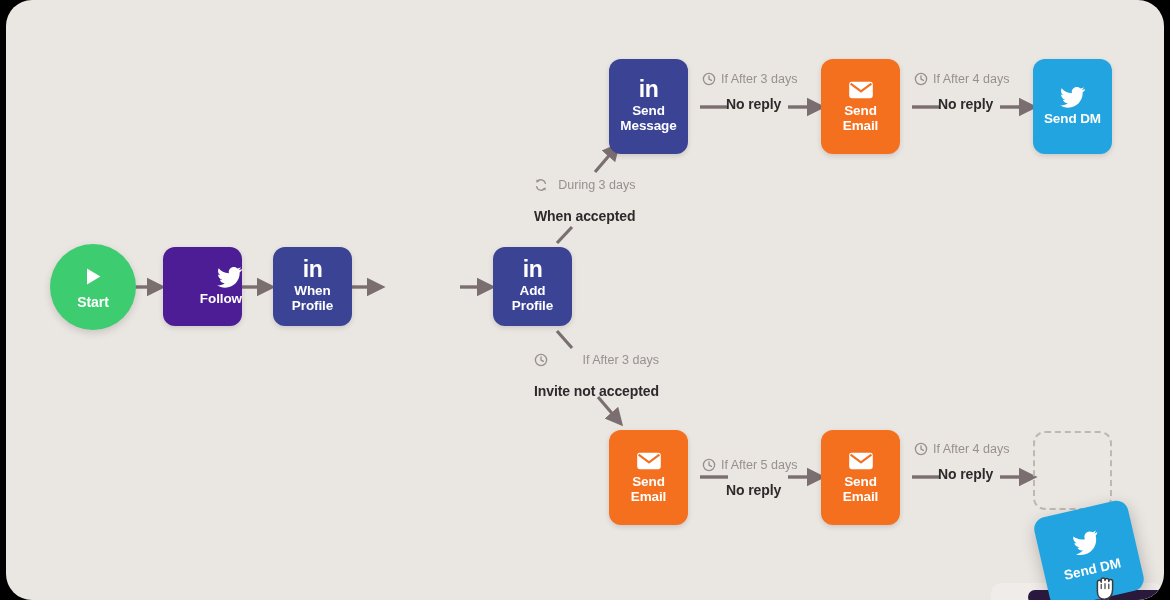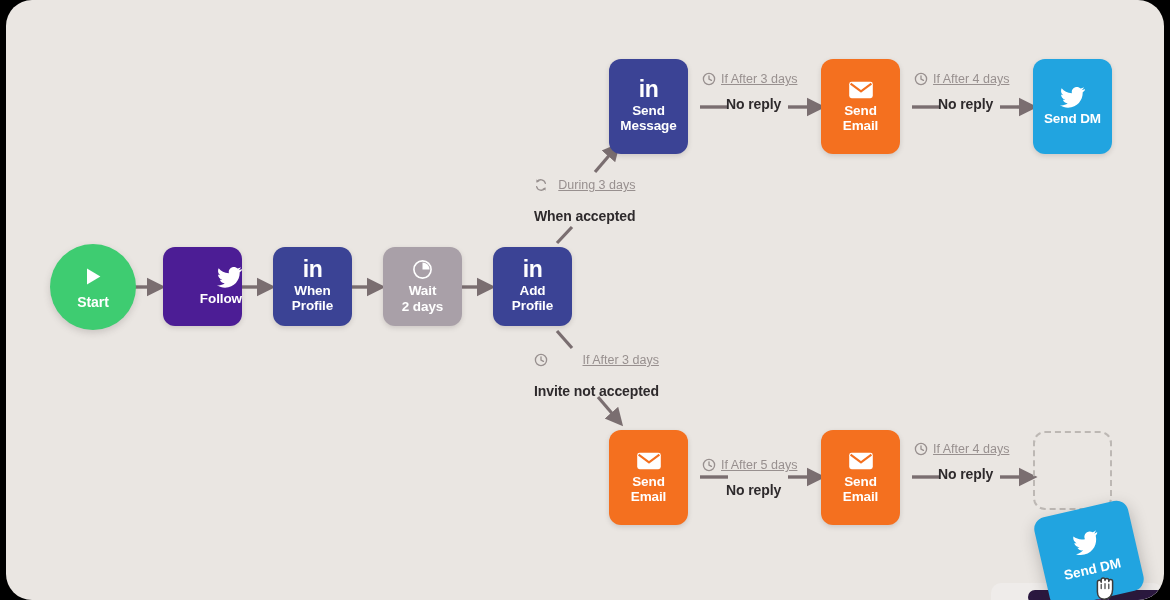--- a/index.html
+++ b/index.html
@@ -141,21 +141,20 @@
   
   .edge-group { position: absolute; }
   .edge-cond {
     display: flex;
     align-items: center;
     gap: 5px;
     color: #98908f;
     font-size: 12.5px;
     font-weight: normal;
     white-space: nowrap;
-    text-decoration: underline;
   }
   .edge-cond svg { display: block; flex: none; }
   .edge-main {
     font-size: 14px;
     font-weight: bold;
     color: #2e2a2c;
     white-space: nowrap;
     letter-spacing: -0.1px;
   }
 
@@ -222,30 +221,20 @@
       </span>
       <span class="node-label">Follow</span>
     </div>
 
     <div class="node" style="left:267px; top:247px; width:79px; height:79px; background:#3b4395;">
       <span class="node-icon li-mark">in</span>
       <span class="node-label">When
 Profile</span>
     </div>
 
-    <div class="node" style="left:377px; top:247px; width:79px; height:79px; background:#a9a0a8;">
-      <span class="node-icon">
-        <svg width="21" height="21" viewBox="0 0 22 22">
-          <circle cx="11" cy="11" r="9" fill="none" stroke="#fff" stroke-width="1.7"></circle>
-          <path d="M11 11 L11 3.6 A7.4 7.4 0 0 1 18.4 11 Z" fill="#fff"></path>
-        </svg>
-      </span>
-      <span class="node-label">Wait
-2 days</span>
-    </div>
 
     <div class="node" style="left:487px; top:247px; width:79px; height:79px; background:#3b4395;">
       <span class="node-icon li-mark">in</span>
       <span class="node-label">Add
 Profile</span>
     </div>
 
     <div class="branch-label" style="left:528px; top:178px;">
       <div class="edge-cond">
         <svg width="14" height="14" viewBox="0 0 16 16">

